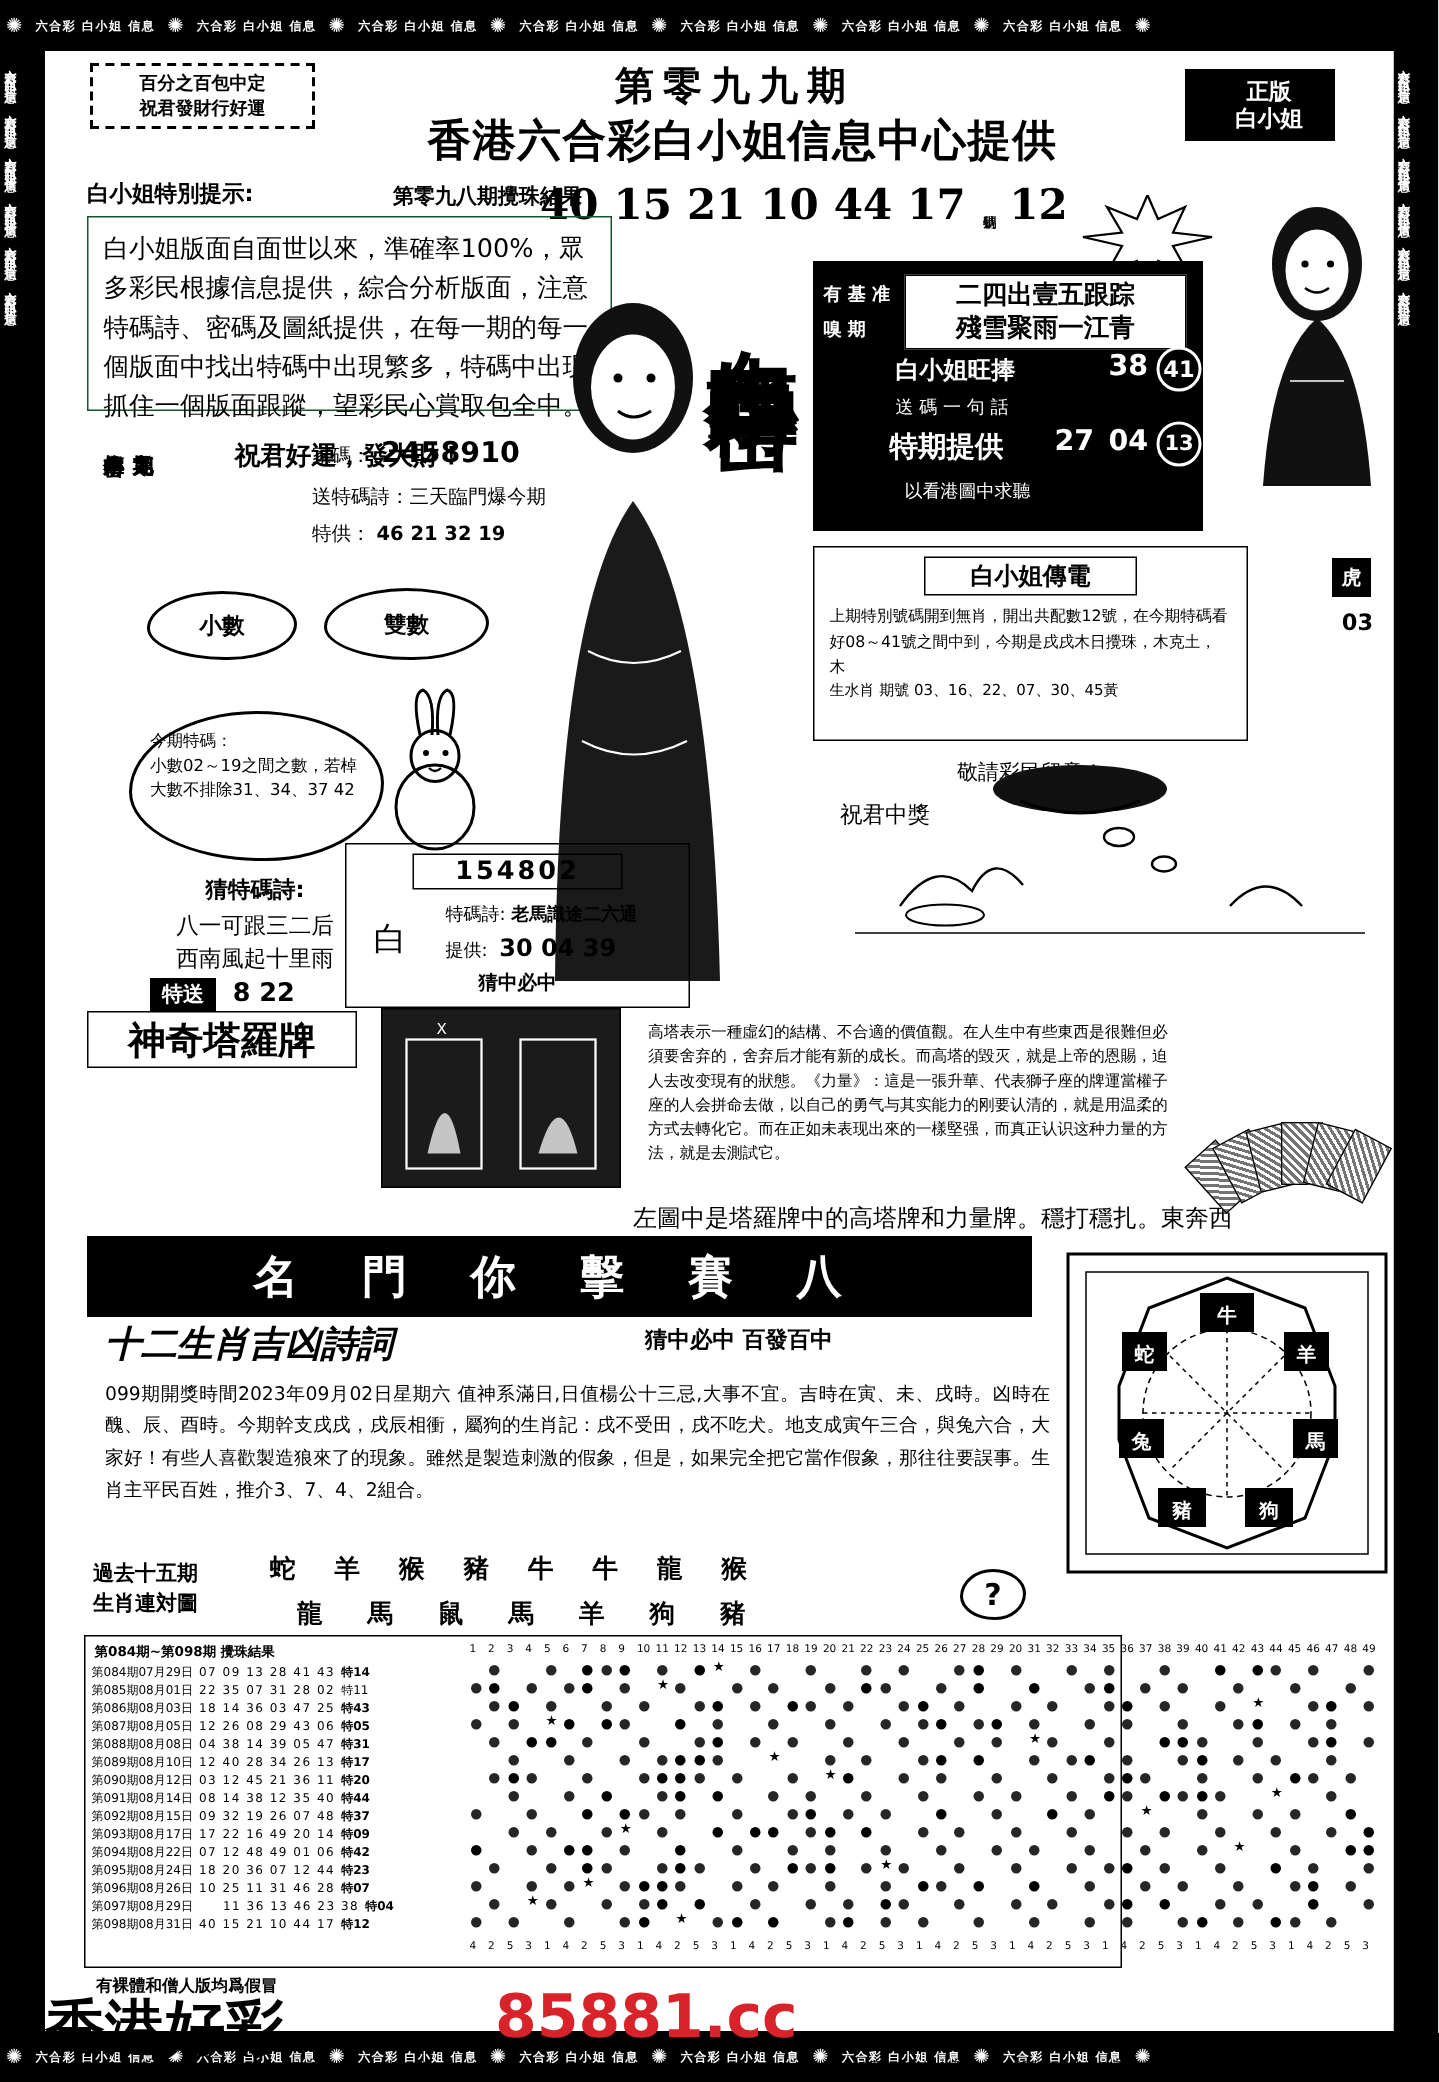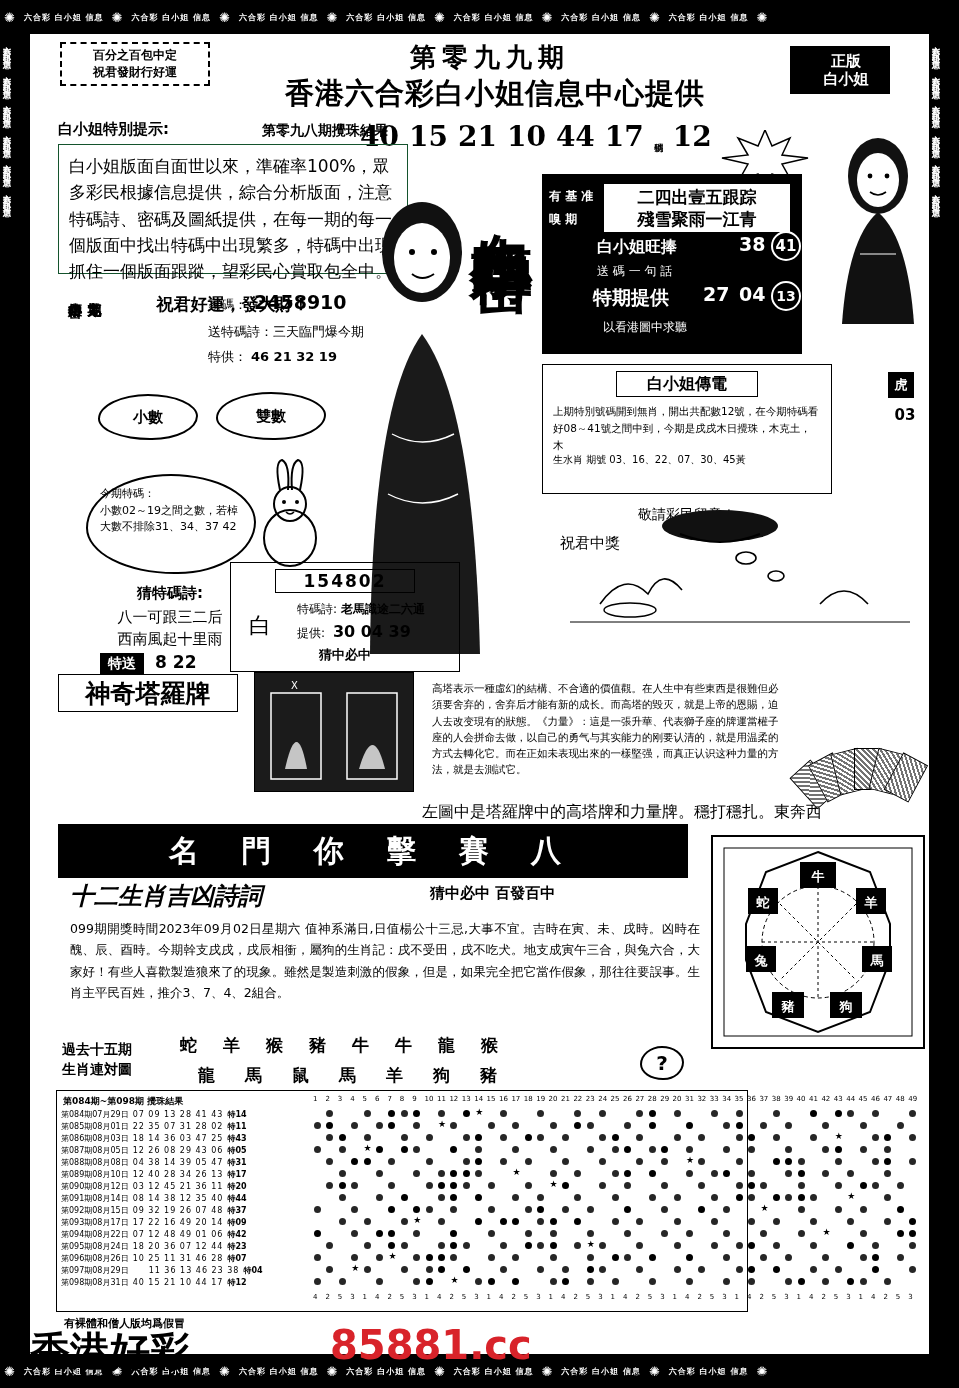--- a/index.html
+++ b/index.html
@@ -378,21 +378,21 @@
             <text x="51" y="131">兔</text>
             <text x="53" y="73">蛇</text>
         </g>
       </svg>
     </div>
 
     <div class="bx bd" style="left:26px;top:1056px;width:692px;height:222px;">
       <div style="position:absolute;left:6px;top:4px;font-size:9px;font-weight:bold;">第084期~第098期 攪珠結果</div>
       <div id="tbl-rows" style="position:absolute;left:4px;top:18px;width:250px;">
           <div class="dotrow" style="font-size: 8px; white-space: nowrap; height: 12px;"><span>第084期07月29日</span><span style="margin-left:4px;letter-spacing:1px;">07 09 13 28 41 43</span><span style="margin-left:4px;font-weight:bold;">特14</span></div>
-          <div class="dotrow" style="font-size: 8px; white-space: nowrap; height: 12px;"><span>第085期08月01日</span><span style="margin-left:4px;letter-spacing:1px;">22 35 07 31 28 02</span><span style="margin-left:4px;font-weight:bold;">特11</span></div>
+          <div class="dotrow" style="font-size: 8px; white-space: nowrap; height: 12px;"><span>第085期08月01日</span><span style="margin-left:4px;letter-spacing:1px;">22 35 07 31 28 02</span><span style="margin-left:4px;font-weight:normal;">特11</span></div>
           <div class="dotrow" style="font-size: 8px; white-space: nowrap; height: 12px;"><span>第086期08月03日</span><span style="margin-left:4px;letter-spacing:1px;">18 14 36 03 47 25</span><span style="margin-left:4px;font-weight:bold;">特43</span></div>
           <div class="dotrow" style="font-size: 8px; white-space: nowrap; height: 12px;"><span>第087期08月05日</span><span style="margin-left:4px;letter-spacing:1px;">12 26 08 29 43 06</span><span style="margin-left:4px;font-weight:bold;">特05</span></div>
           <div class="dotrow" style="font-size: 8px; white-space: nowrap; height: 12px;"><span>第088期08月08日</span><span style="margin-left:4px;letter-spacing:1px;">04 38 14 39 05 47</span><span style="margin-left:4px;font-weight:bold;">特31</span></div>
           <div class="dotrow" style="font-size: 8px; white-space: nowrap; height: 12px;"><span>第089期08月10日</span><span style="margin-left:4px;letter-spacing:1px;">12 40 28 34 26 13</span><span style="margin-left:4px;font-weight:bold;">特17</span></div>
           <div class="dotrow" style="font-size: 8px; white-space: nowrap; height: 12px;"><span>第090期08月12日</span><span style="margin-left:4px;letter-spacing:1px;">03 12 45 21 36 11</span><span style="margin-left:4px;font-weight:bold;">特20</span></div>
           <div class="dotrow" style="font-size: 8px; white-space: nowrap; height: 12px;"><span>第091期08月14日</span><span style="margin-left:4px;letter-spacing:1px;">08 14 38 12 35 40</span><span style="margin-left:4px;font-weight:bold;">特44</span></div>
           <div class="dotrow" style="font-size: 8px; white-space: nowrap; height: 12px;"><span>第092期08月15日</span><span style="margin-left:4px;letter-spacing:1px;">09 32 19 26 07 48</span><span style="margin-left:4px;font-weight:bold;">特37</span></div>
           <div class="dotrow" style="font-size: 8px; white-space: nowrap; height: 12px;"><span>第093期08月17日</span><span style="margin-left:4px;letter-spacing:1px;">17 22 16 49 20 14</span><span style="margin-left:4px;font-weight:bold;">特09</span></div>
           <div class="dotrow" style="font-size: 8px; white-space: nowrap; height: 12px;"><span>第094期08月22日</span><span style="margin-left:4px;letter-spacing:1px;">07 12 48 49 01 06</span><span style="margin-left:4px;font-weight:bold;">特42</span></div>
           <div class="dotrow" style="font-size: 8px; white-space: nowrap; height: 12px;"><span>第095期08月24日</span><span style="margin-left:4px;letter-spacing:1px;">18 20 36 07 12 44</span><span style="margin-left:4px;font-weight:bold;">特23</span></div>

